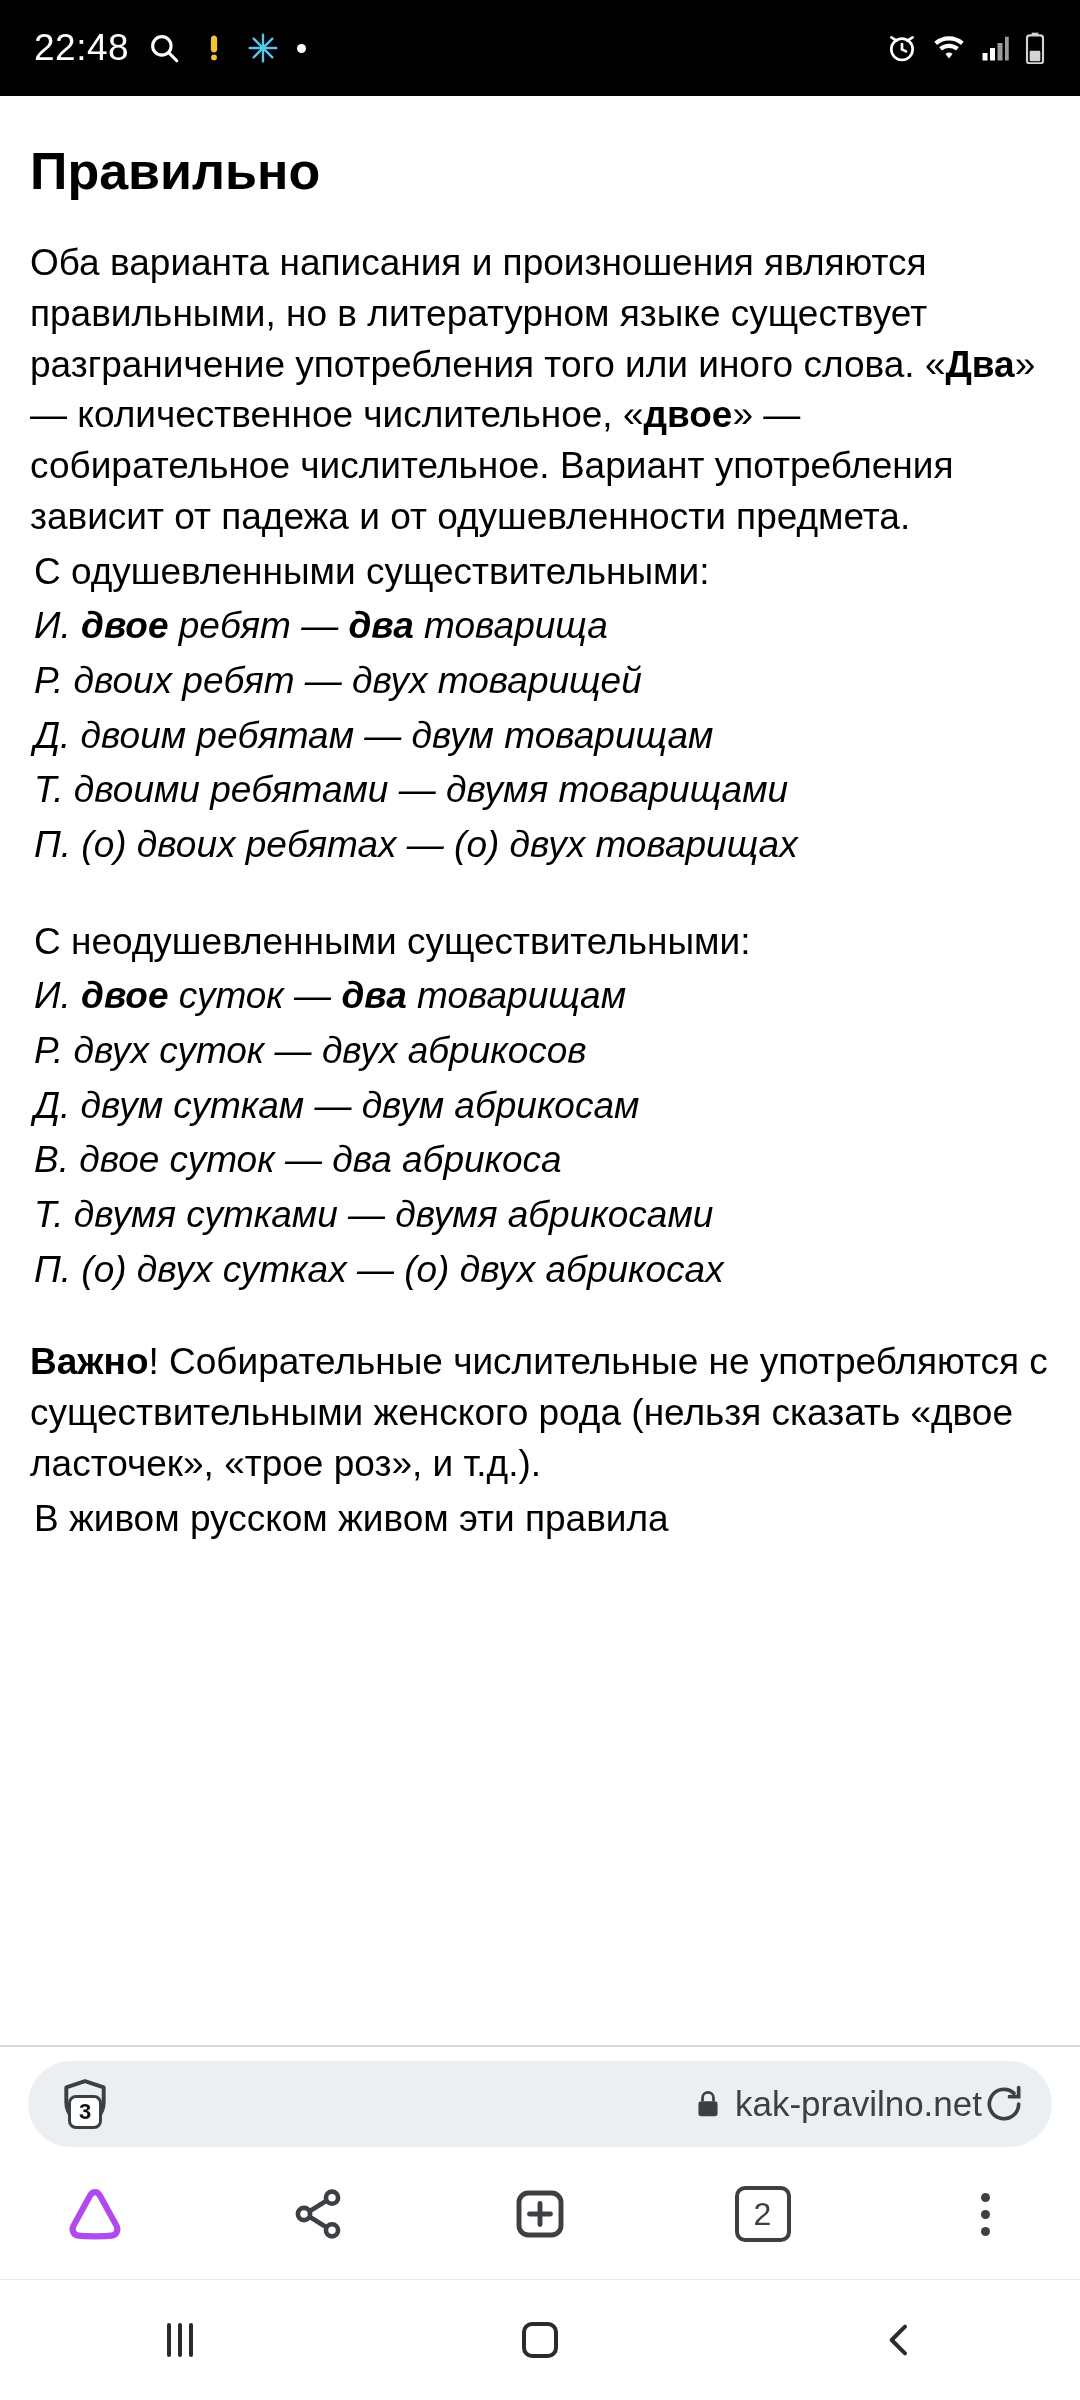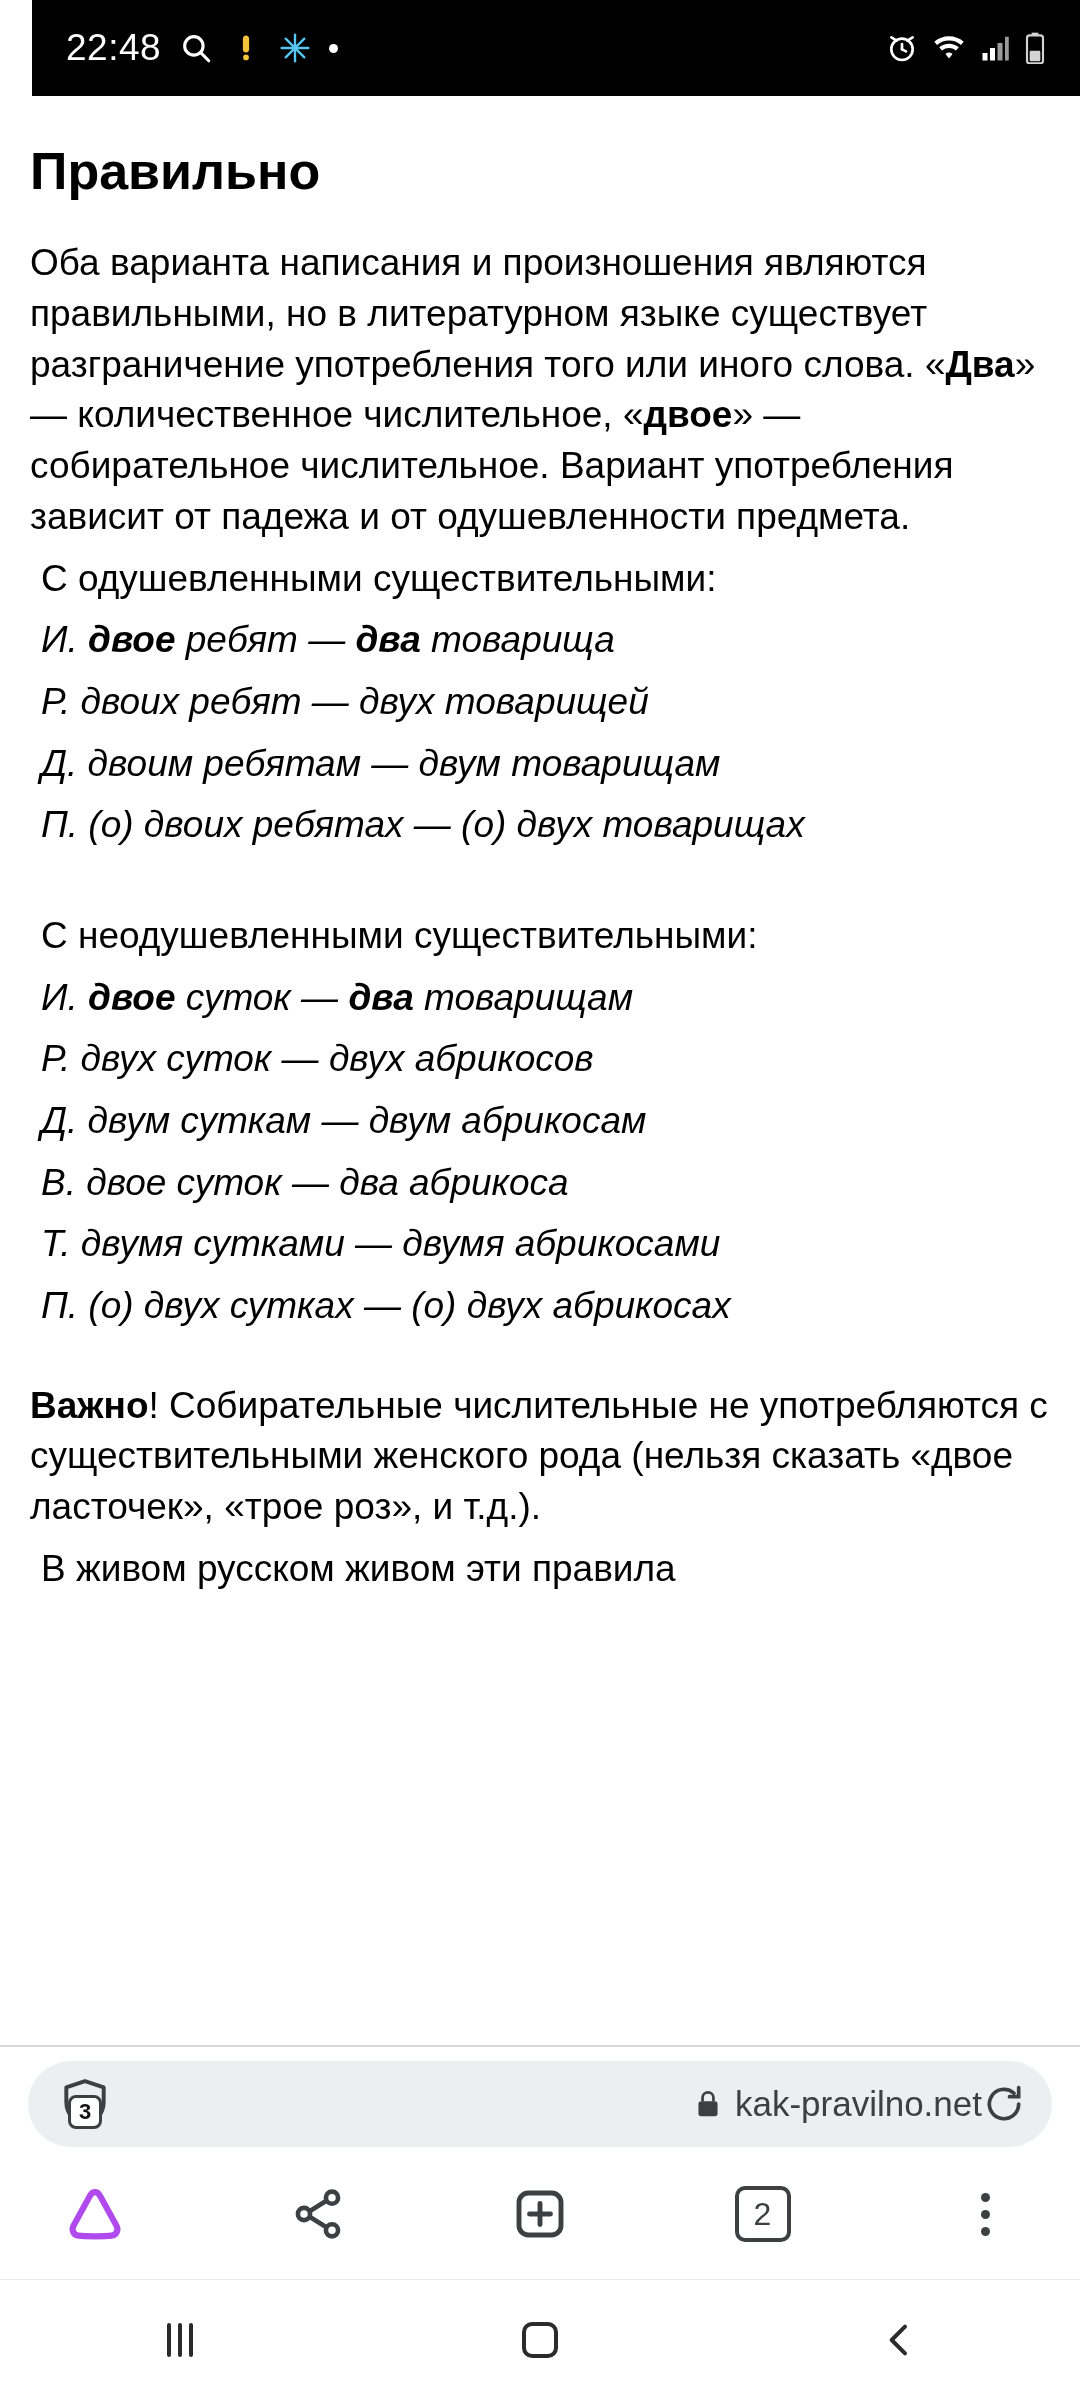--- a/index.html
+++ b/index.html
@@ -25,21 +25,20 @@
   
   .statusbar {
     height: 96px;
     background: #000000;
     color: #ffffff;
     display: flex;
     align-items: center;
     padding: 0 34px;
     box-sizing: border-box;
     flex: 0 0 auto;
-    margin-left: 32px;
   }
   .status-left {
     display: flex;
     align-items: center;
     gap: 18px;
     flex: 1 1 auto;
   }
   .status-time {
     font-size: 37px;
     letter-spacing: 0.5px;
@@ -74,21 +73,21 @@
   }
   p.para {
     font-size: 37px;
     line-height: 1.37;
     margin: 0 0 0 0;
   }
   .para b { font-weight: bold; }
   .line {
     font-size: 37px;
     line-height: 1.37;
-    margin: 11px;
+    margin: 4px;
   }
   .line.it { font-style: italic; }
   .line.it b { font-weight: bold; font-style: italic; }
   .spacer { height: 38px; }
 
   
   .divider {
     height: 2px;
     background: #d8d8d8;
     flex: 0 0 auto;
@@ -263,20 +262,21 @@
 
     <h1 class="title">Правильно</h1>
 
     <p class="para"><span>Оба варианта написания и произношения являются правильными, но в литературном языке существует разграничение употребления того или иного слова. «</span><b>Два</b><span>» — количественное числительное, «</span><b>двое</b><span>» — собирательное числительное. Вариант употребления зависит от падежа и от одушевленности предмета.</span></p>
 
     <p class="line">С одушевленными существительными:</p>
 
     <p class="line it"><span>И. </span><b>двое</b><span> ребят — </span><b>два</b><span> товарища</span></p>
     <p class="line it">Р. двоих ребят — двух товарищей</p>
     <p class="line it">Д. двоим ребятам — двум товарищам</p>
+    <p class="line it">Т. двоими ребятами — двумя товарищами</p>
     <p class="line it">П. (о) двоих ребятах — (о) двух товарищах</p>
 
     <div class="spacer"></div>
 
     <p class="line">С неодушевленными существительными:</p>
 
     <p class="line it"><span>И. </span><b>двое</b><span> суток — </span><b>два</b><span> товарищам</span></p>
     <p class="line it">Р. двух суток — двух абрикосов</p>
     <p class="line it">Д. двум суткам — двум абрикосам</p>
     <p class="line it">В. двое суток — два абрикоса</p>

